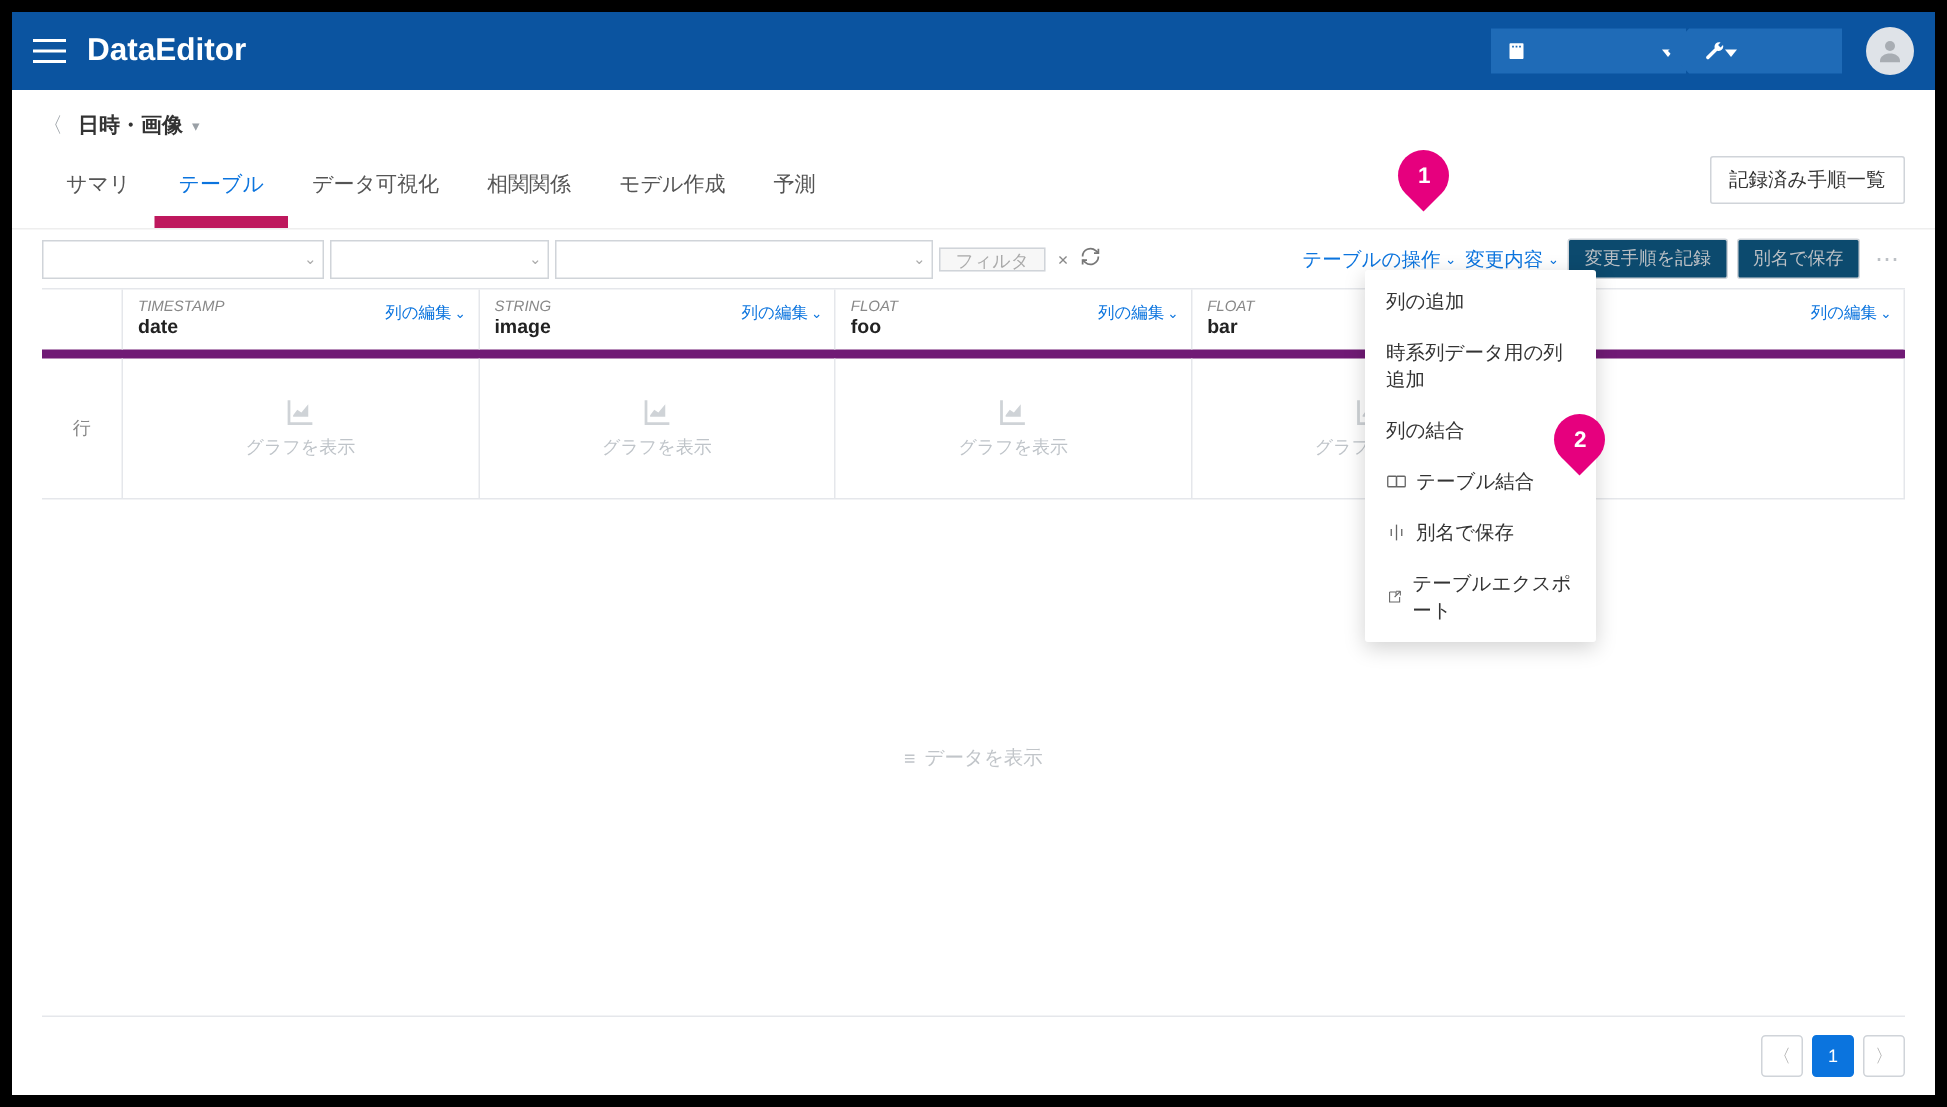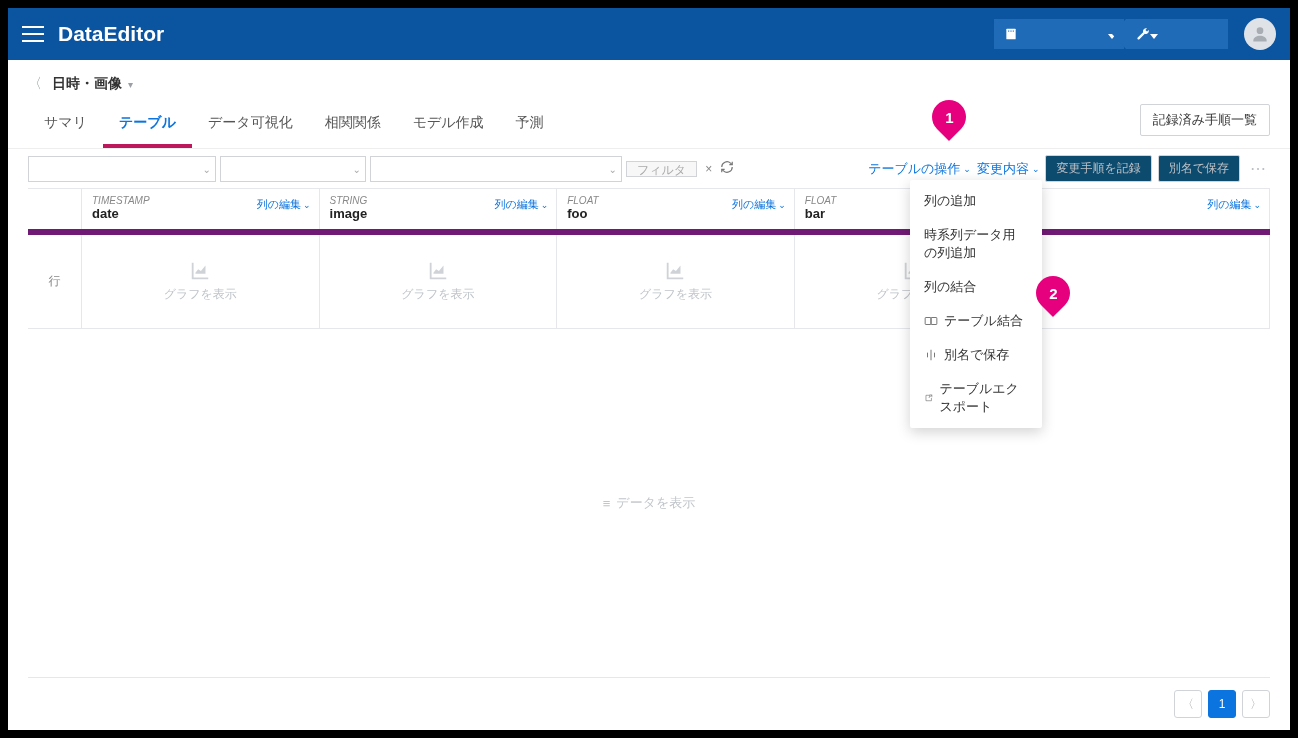--- a/index.html
+++ b/index.html
@@ -18,21 +18,21 @@
   .avatar { width: 32px; height: 32px; border-radius: 50%; background: #dfe3e8; display: flex; align-items: center; justify-content: center; margin-left: 6px; }
   .avatar svg { width: 20px; height: 20px; fill: #a8adb3; }
   
   .crumb-row { display: flex; align-items: center; height: 44px; padding: 4px 20px 0 20px; }
   .back-chev { color: #9aa0a6; font-size: 14px; margin-right: 10px; cursor:pointer; }
   .crumb-title { font-size: 14px; font-weight: 600; color: #333; }
   .crumb-caret { color: #9aa0a6; margin-left: 6px; font-size: 10px; }
   
   .tabs-row { display: flex; align-items: flex-start; padding: 0 20px; border-bottom: 1px solid #eee; position: relative; }
   .tab { font-size: 14px; color: #555; padding: 10px 16px 12px; cursor: pointer; }
-  .tab.active { color: #0b74de; border-bottom: 4px solid #be185d; font-weight: 700; }
+  .tab.active { color: #0b74de; border-bottom: 8px solid #be185d; font-weight: 400; }
   .righthdr-btn { margin-left: auto; border: 1px solid #d0d4d9; background: #fff; padding: 6px 12px; font-size: 13px; color: #333; cursor: pointer; border-radius: 2px; }
   
   .filter-row { display: flex; align-items: center; padding: 6px 20px; gap: 4px; font-size: 13px; }
   .fsel { border: 1px solid #d0d4d9; height: 26px; display:flex; align-items:center; padding: 0 16px 0 8px; position: relative; color:#888; background:#fff; min-width:90px; }
   .fsel .sc { position:absolute; right:4px; top:50%; transform:translateY(-50%); font-size:10px; color:#aaa; }
   .fsel.w188 { width:188px; }
   .fsel.w146 { width:146px; }
   .fsel.w252 { width:252px; }
   .filter-btn { border:1px solid #d0d4d9; height:16px; padding:0 10px; color:#aaa; background:#f7f7f7; font-size:12px; }
   .clear-x { color:#888; font-size:12px; margin-left:4px; cursor:pointer; }
@@ -57,21 +57,21 @@
   .gcell { flex:1; border-right:1px solid #e5e7eb; display:flex; flex-direction:column; align-items:center; justify-content:center; color:#bfc4c9; min-width:202px; }
   .gcell svg { width:22px; height:22px; fill:#cfd3d7; margin-bottom:4px; }
   .gcell-label { font-size:12px; }
   
   .tbody { flex:1; display:flex; align-items:center; justify-content:center; border-bottom:1px solid #e5e7eb; color:#c1c5c9; font-size:13px; }
   
   .pager { display:flex; justify-content:flex-end; align-items:center; padding:8px 20px 12px; gap:6px; }
   .pgbtn { border:1px solid #d0d4d9; width:28px; height:28px; display:flex; align-items:center; justify-content:center; color:#aaa; border-radius:3px; cursor:pointer; font-size:12px; background:#fff;}
   .pgbtn.active { background:#0b74de; color:#fff; border-color:#0b74de; }
   
-  .ddmenu { position:absolute; top:172px; left:902px; width:132px; background:#fff; box-shadow:0 4px 14px rgba(0,0,0,0.18); border-radius:2px; padding:4px 0; z-index:50; }
+  .ddmenu { position:absolute; top:172px; left:902px; width:154px; background:#fff; box-shadow:0 4px 14px rgba(0,0,0,0.18); border-radius:2px; padding:4px 0; z-index:50; }
   .dditem { padding:8px 14px; font-size:13px; color:#333; cursor:pointer; display:flex; align-items:center; gap:6px; }
   .dditem svg { width:14px; height:14px; stroke:#666; fill:none; stroke-width:1.5; }
   
   .pin { position:absolute; width:34px; height:44px; z-index:60; }
   .pin .drop { width:34px; height:34px; background:#e6007e; border-radius:50% 50% 50% 0; transform:rotate(-45deg); display:flex; align-items:center; justify-content:center; }
   .pin .num { transform:rotate(45deg); color:#fff; font-weight:700; font-size:15px; }
   .caret-down { width:0; height:0; border-left:4px solid transparent; border-right:4px solid transparent; border-top:5px solid #fff; display:inline-block; }
 </style>
 </head>
 <body>

